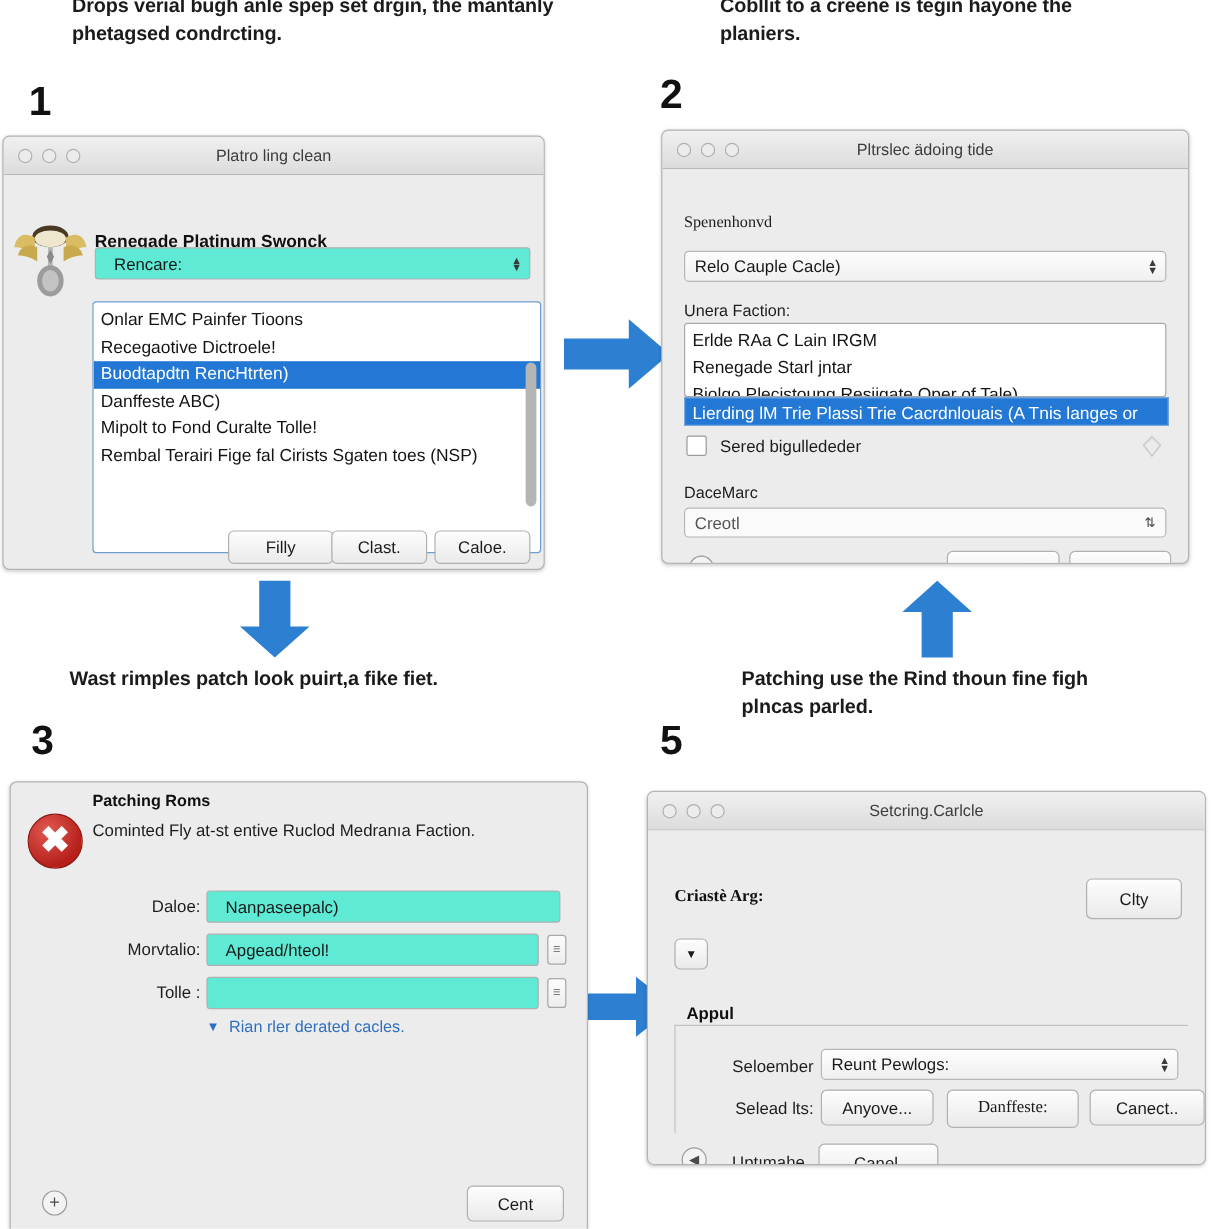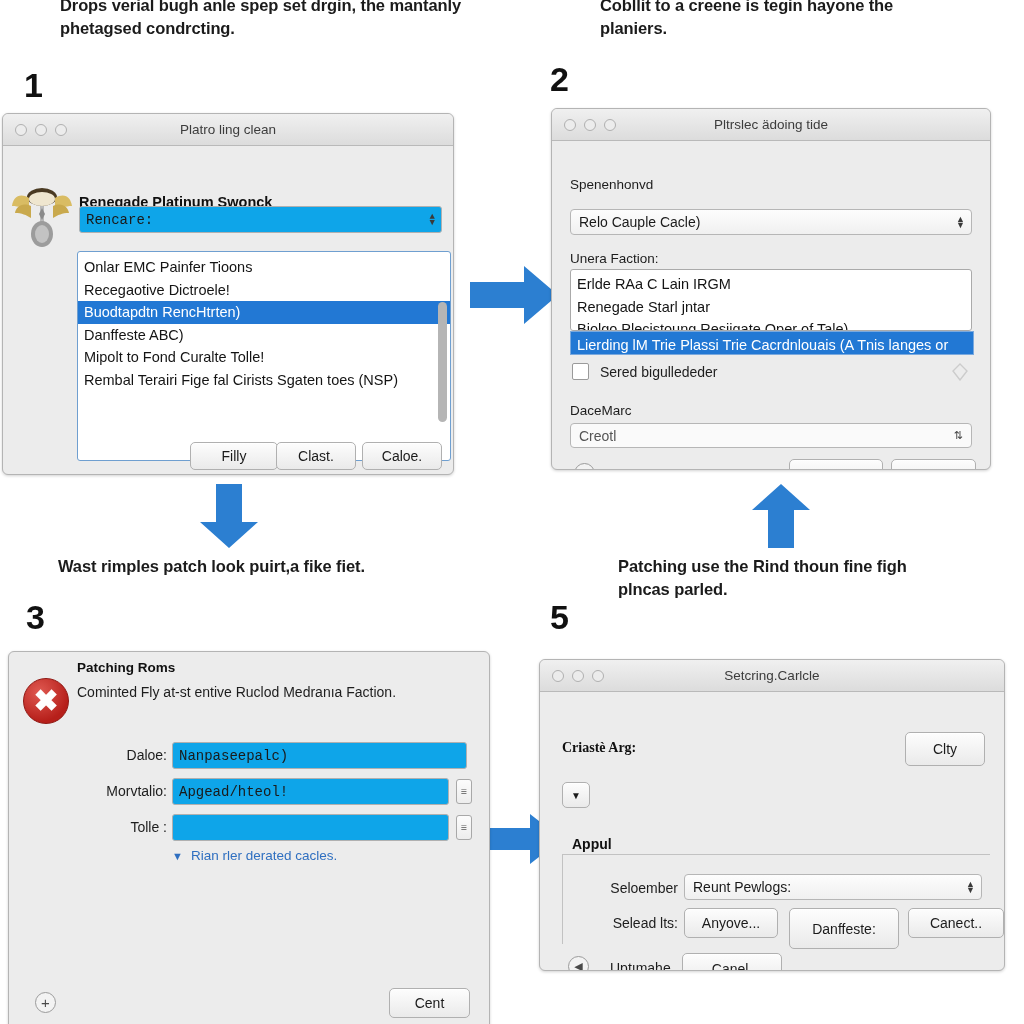--- a/index.html
+++ b/index.html
@@ -71,27 +71,27 @@
     font-size: 14px; color: #1a1a1a;
     position: relative;
   }
   .combo.flat { background:#fafafa; }
   .stepper {
     position: absolute; right: 6px; top: 50%; transform: translateY(-50%);
     display: flex; flex-direction: column; line-height: 6px;
     font-size: 9px; color: #3a3a3a;
   }
   .textfield {
-    background: #0ea5e9;
+    background: #5eead4;
     border: 1px solid #b0b0b0;
     border-radius: 3px;
     height: 27px;
     display: flex; align-items: center;
-    padding: 0 6px;
-    font-size: 14px; color: #1a1a1a; font-family: Liberation Mono, monospace;
+    padding: 0 15px;
+    font-size: 14px; color: #1a1a1a;
   }
   .listbox {
     background: #ffffff;
     border: 1px solid #6f9fd0;
     border-radius: 3px;
     overflow: hidden;
     position: relative;
   }
   .listbox.plain { border: 1px solid #aaaaaa; }
   .listitem {
@@ -241,21 +241,21 @@
     <div class="titlebar">
       <div class="lights">
         <div class="light"></div>
         <div class="light"></div>
         <div class="light"></div>
       </div>
       <div class="wintitle">Pltrslec ädoing tide</div>
     </div>
 
     <div class="winbody" style="height:329px;">
-      <div class="lbl" style="position:absolute; left:18px; top:36px;">Spenenhonvd</div>
+      <div class="lbl" style="position:absolute; left:18px; top:36px;font-family:Liberation Serif, serif;">Spenenhonvd</div>
 
       <div class="combo" style="position:absolute; left:18px; top:68px; width:402px;">
         <span>Relo Cauple Cacle)</span>
         <span class="stepper">
           <span>▲</span>
             <span>▼</span>
         </span>
       </div>
 
       <div class="lbl" style="position:absolute; left:18px; top:110px;">Unera Faction:</div>
@@ -354,21 +354,21 @@
       <div class="combo" style="position:absolute; left:144px; top:182px; width:298px;">
         <span>Reunt Pewlogs:</span>
         <span class="stepper">
           <span>▲</span>
             <span>▼</span>
         </span>
       </div>
 
       <div class="lbl" style="position:absolute; left:50px; top:223px; width:88px; text-align:right; font-size:14px;">Selead lts:</div>
       <div class="btn" style="position:absolute; left:144px; top:216px; width:94px; height:30px;">Anyove...</div>
-      <div class="btn" style="position:absolute; left:249px; top:216px; width:110px; height:41px;">Danffeste:</div>
+      <div class="btn" style="position:absolute; left:249px; top:216px; width:110px; height:32px;font-family:Liberation Serif, serif;">Danffeste:</div>
       <div class="btn" style="position:absolute; left:368px; top:216px; width:96px; height:30px;">Canect..</div>
 
       <div class="plusbtn" style="position:absolute; left:28px; top:264px; font-size:11px;">◀</div>
       <div class="lbl" style="position:absolute; left:70px; top:268px; font-size:14px;">Uptımahe</div>
       <div class="btn" style="position:absolute; left:142px; top:261px; width:100px; height:31px;">Canel.</div>
     </div>
   </div>
 
 </div>
 

